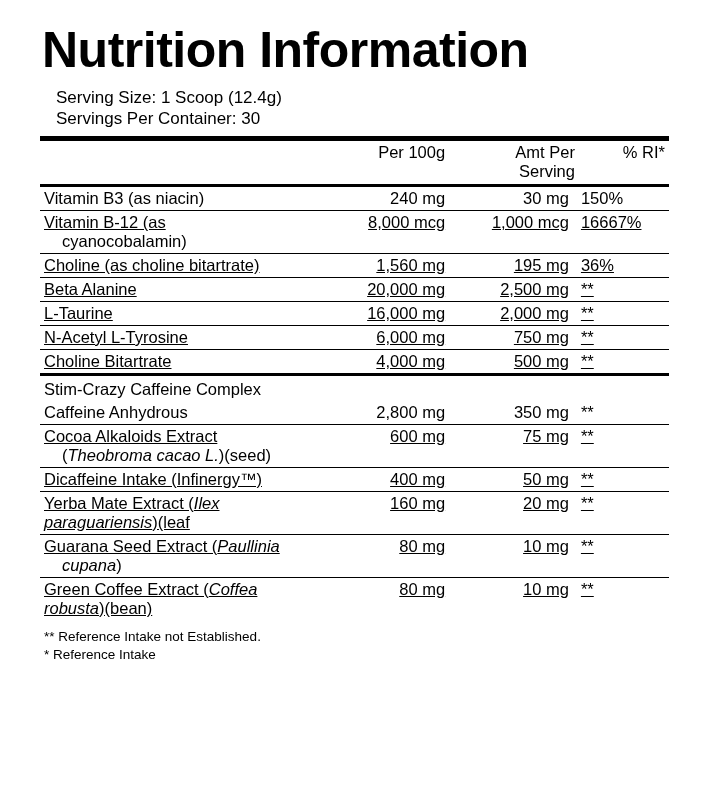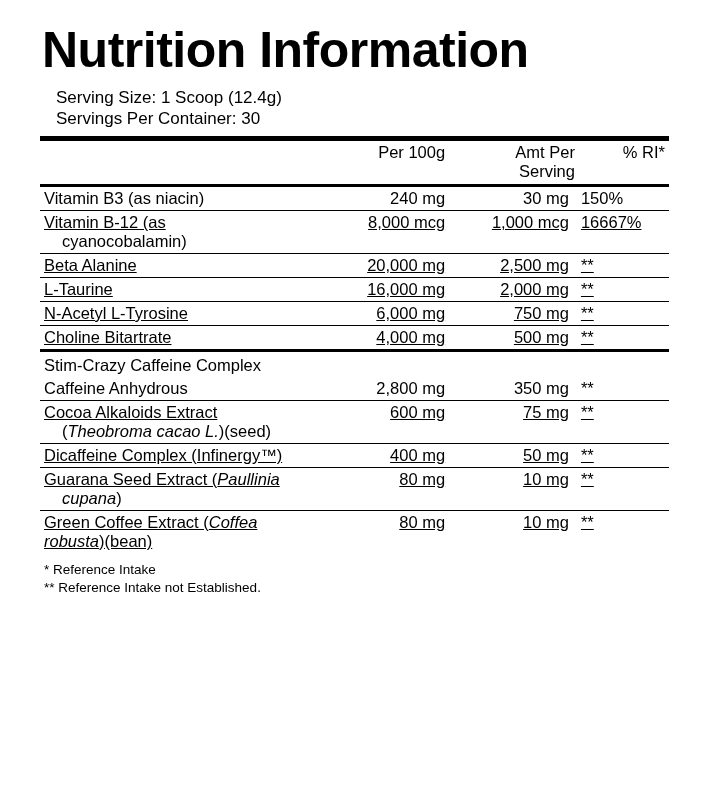--- a/index.html
+++ b/index.html
@@ -113,20 +113,26 @@
       <tr class="thin-top">
         <td class="col-name">
           <span class="sub-line">Vitamin B-12 (as</span>
           <span class="sub-line"><span class="indent">cyanocobalamin)</span></span>
         </td>
         <td class="col-p100">8,000 mcg</td>
         <td class="col-amt">1,000 mcg</td>
         <td class="col-ri">16667%</td>
       </tr>
 
+      <tr class="thin-top">
+        <td class="col-name">Choline (as choline bitartrate)</td>
+        <td class="col-p100">1,560 mg</td>
+        <td class="col-amt">195 mg</td>
+        <td class="col-ri">36%</td>
+      </tr>
 
 
       <tr class="thin-top">
         <td class="col-name">Beta Alanine</td>
         <td class="col-p100">20,000 mg</td>
         <td class="col-amt">2,500 mg</td>
         <td class="col-ri">**</td>
       </tr>
 
       <tr class="thin-top">
@@ -165,27 +171,36 @@
         <td class="col-name">
           <span class="sub-line">Cocoa Alkaloids Extract</span>
           <span class="sub-line"><span class="indent"><span>(</span><span class="ital">Theobroma cacao L.</span><span>)(seed)</span></span></span>
         </td>
         <td class="col-p100">600 mg</td>
         <td class="col-amt">75 mg</td>
         <td class="col-ri">**</td>
       </tr>
 
       <tr class="thin-top">
-        <td class="col-name">Dicaffeine Complex (Infinergy™)</td>
+        <td class="col-name">Dicaffeine Intake (Infinergy™)</td>
         <td class="col-p100">400 mg</td>
         <td class="col-amt">50 mg</td>
         <td class="col-ri">**</td>
       </tr>
 
 
+      <tr class="thin-top">
+        <td class="col-name">
+          <span class="sub-line"><span>Yerba Mate Extract (</span><span class="ital">Ilex</span></span>
+          <span class="sub-line"><span class="ital">paraguariensis</span><span>)(leaf</span></span>
+        </td>
+        <td class="col-p100">160 mg</td>
+        <td class="col-amt">20 mg</td>
+        <td class="col-ri">**</td>
+      </tr>
 
       <tr class="thin-top">
         <td class="col-name">
           <span class="sub-line"><span>Guarana Seed Extract (</span><span class="ital">Paullinia</span></span>
           <span class="sub-line"><span class="indent"><span class="ital">cupana</span><span>)</span></span></span>
         </td>
         <td class="col-p100">80 mg</td>
         <td class="col-amt">10 mg</td>
         <td class="col-ri">**</td>
       </tr>
@@ -197,17 +212,17 @@
         </td>
         <td class="col-p100">80 mg</td>
         <td class="col-amt">10 mg</td>
         <td class="col-ri">**</td>
       </tr>
 
     </tbody>
   </table>
 
   <div class="footnotes">
+    <div>** Reference Intake not Established.</div>
     <div>* Reference Intake</div>
-    <div>** Reference Intake not Established.</div>
   </div>
 
 </div>
 
 </body></html>

